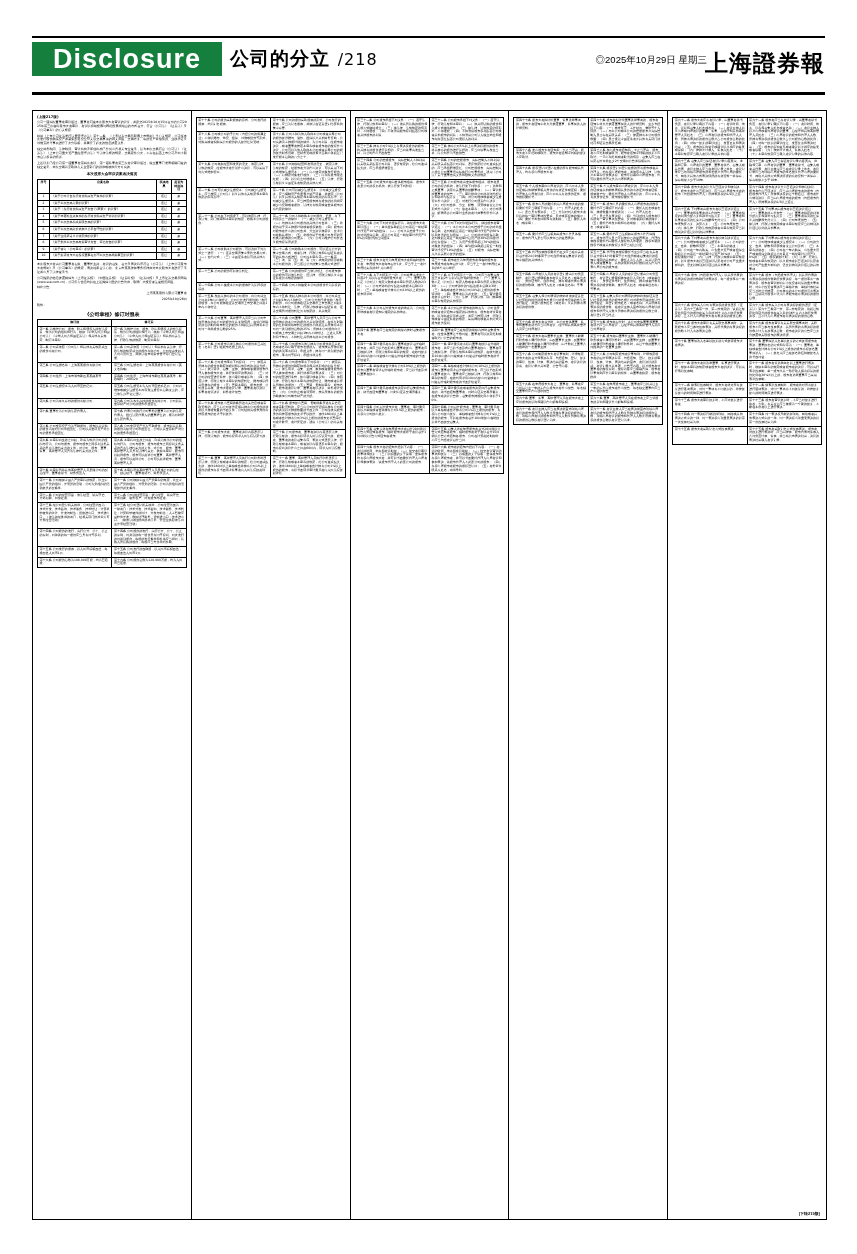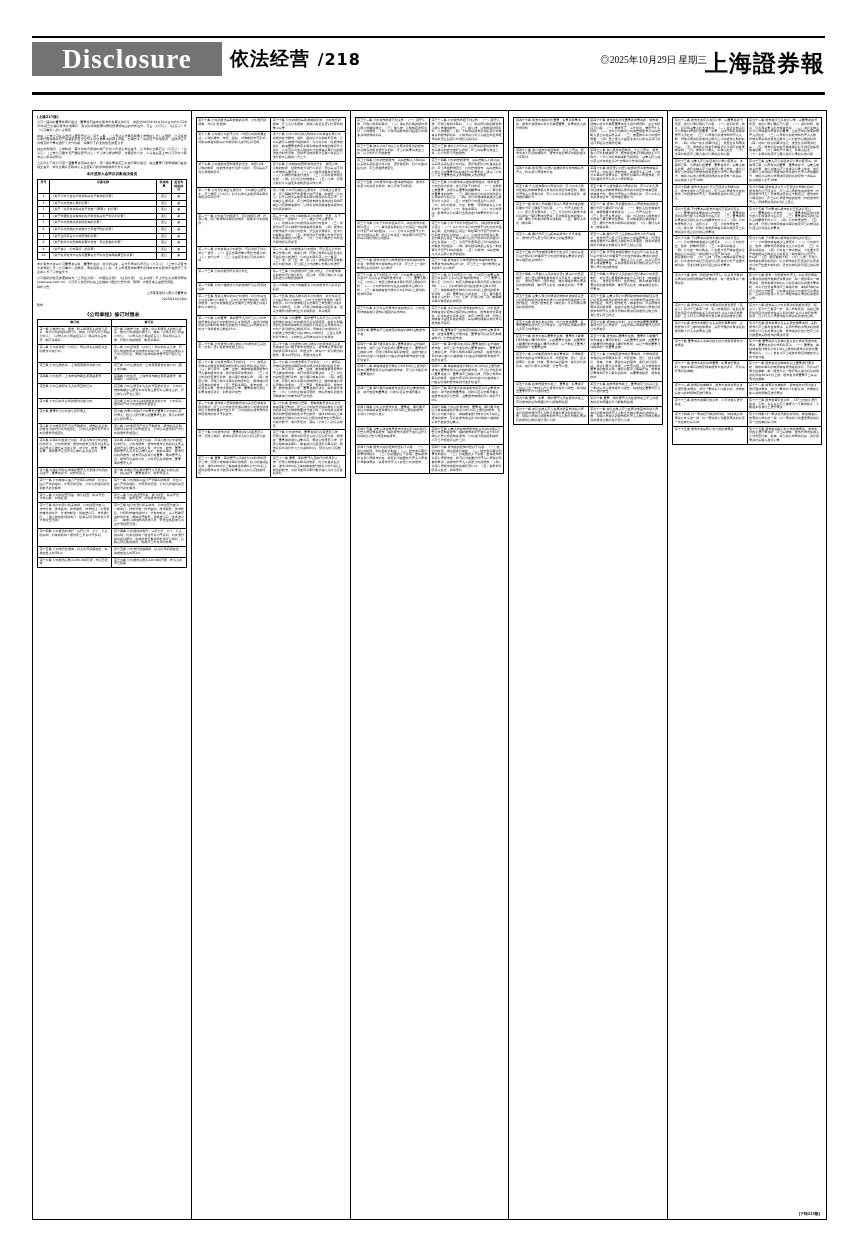--- a/index.html
+++ b/index.html
@@ -3,27 +3,27 @@
 <meta charset="utf-8">
 <style>
   html,body{margin:0;padding:0;background:#ffffff;}
   body{width:857px;height:1254px;font-family:"Liberation Sans",sans-serif;color:#000;}
   .page{position:relative;width:857px;height:1254px;background:#fff;overflow:hidden;}
 
   
   .masthead{position:absolute;left:32px;top:40px;width:793px;height:48px;}
   .rule-top{position:absolute;left:32px;top:36px;width:793px;height:2px;background:#000;}
   .rule-bot{position:absolute;left:32px;top:92px;width:793px;height:3px;background:#000;}
-  .disclosure-logo{position:absolute;left:0;top:2px;width:190px;height:34px;background:#737373;
-    color:#fff;font-family:Liberation Serif, serif;font-weight:bold;font-size:27px;
+  .disclosure-logo{position:absolute;left:0;top:2px;width:190px;height:34px;background:#15803d;
+    color:#fff;font-family:Liberation Sans, sans-serif;font-weight:bold;font-size:27px;
     letter-spacing:1px;line-height:34px;text-align:center;overflow:hidden;}
   .cn-title{position:absolute;left:198px;top:6px;font-family:"DejaVu Sans",sans-serif;
     font-weight:bold;font-size:19px;letter-spacing:1px;}
-  .page-num{font-weight:bold;font-size:16px;}
-  .dateline{position:absolute;right:118px;top:14px;font-size:9.5px;font-family:Liberation Serif, serif;
+  .page-num{font-weight:normal;font-size:16px;}
+  .dateline{position:absolute;right:118px;top:14px;font-size:9.5px;font-family:Liberation Sans, sans-serif;
     white-space:nowrap;}
   .paper-name{position:absolute;right:0;top:8px;font-family:"DejaVu Serif",serif;font-weight:bold;
     font-size:23px;letter-spacing:1px;white-space:nowrap;}
 
   
   .frame{position:absolute;left:32px;top:110px;width:793px;height:1108px;border:1px solid #000;}
   .cols{position:absolute;left:0;top:0;width:793px;height:1108px;display:flex;}
   .col{position:relative;flex:1 1 0;padding:4px 4px 2px 4px;box-sizing:border-box;overflow:hidden;}
   .col + .col{border-left:1px solid #000;}
   .h{font-size:3.6px;line-height:4.4px;font-weight:bold;margin:0 0 1.4px 0;
@@ -49,21 +49,21 @@
 </style>
 </head>
 <body>
 
 <div class="page">
 
   <div class="rule-top"></div>
   <div class="masthead">
     <div class="disclosure-logo">Disclosure</div>
     <div class="cn-title">
-      <span>依法经营</span>
+      <span>公司的分立</span>
       <span class="page-num">/218</span>
     </div>
     <div class="dateline">◎2025年10月29日 星期三</div>
     <div class="paper-name">上海證券報</div>
   </div>
   <div class="rule-bot"></div>
 
   <div class="frame">
     <div class="cols">
 

